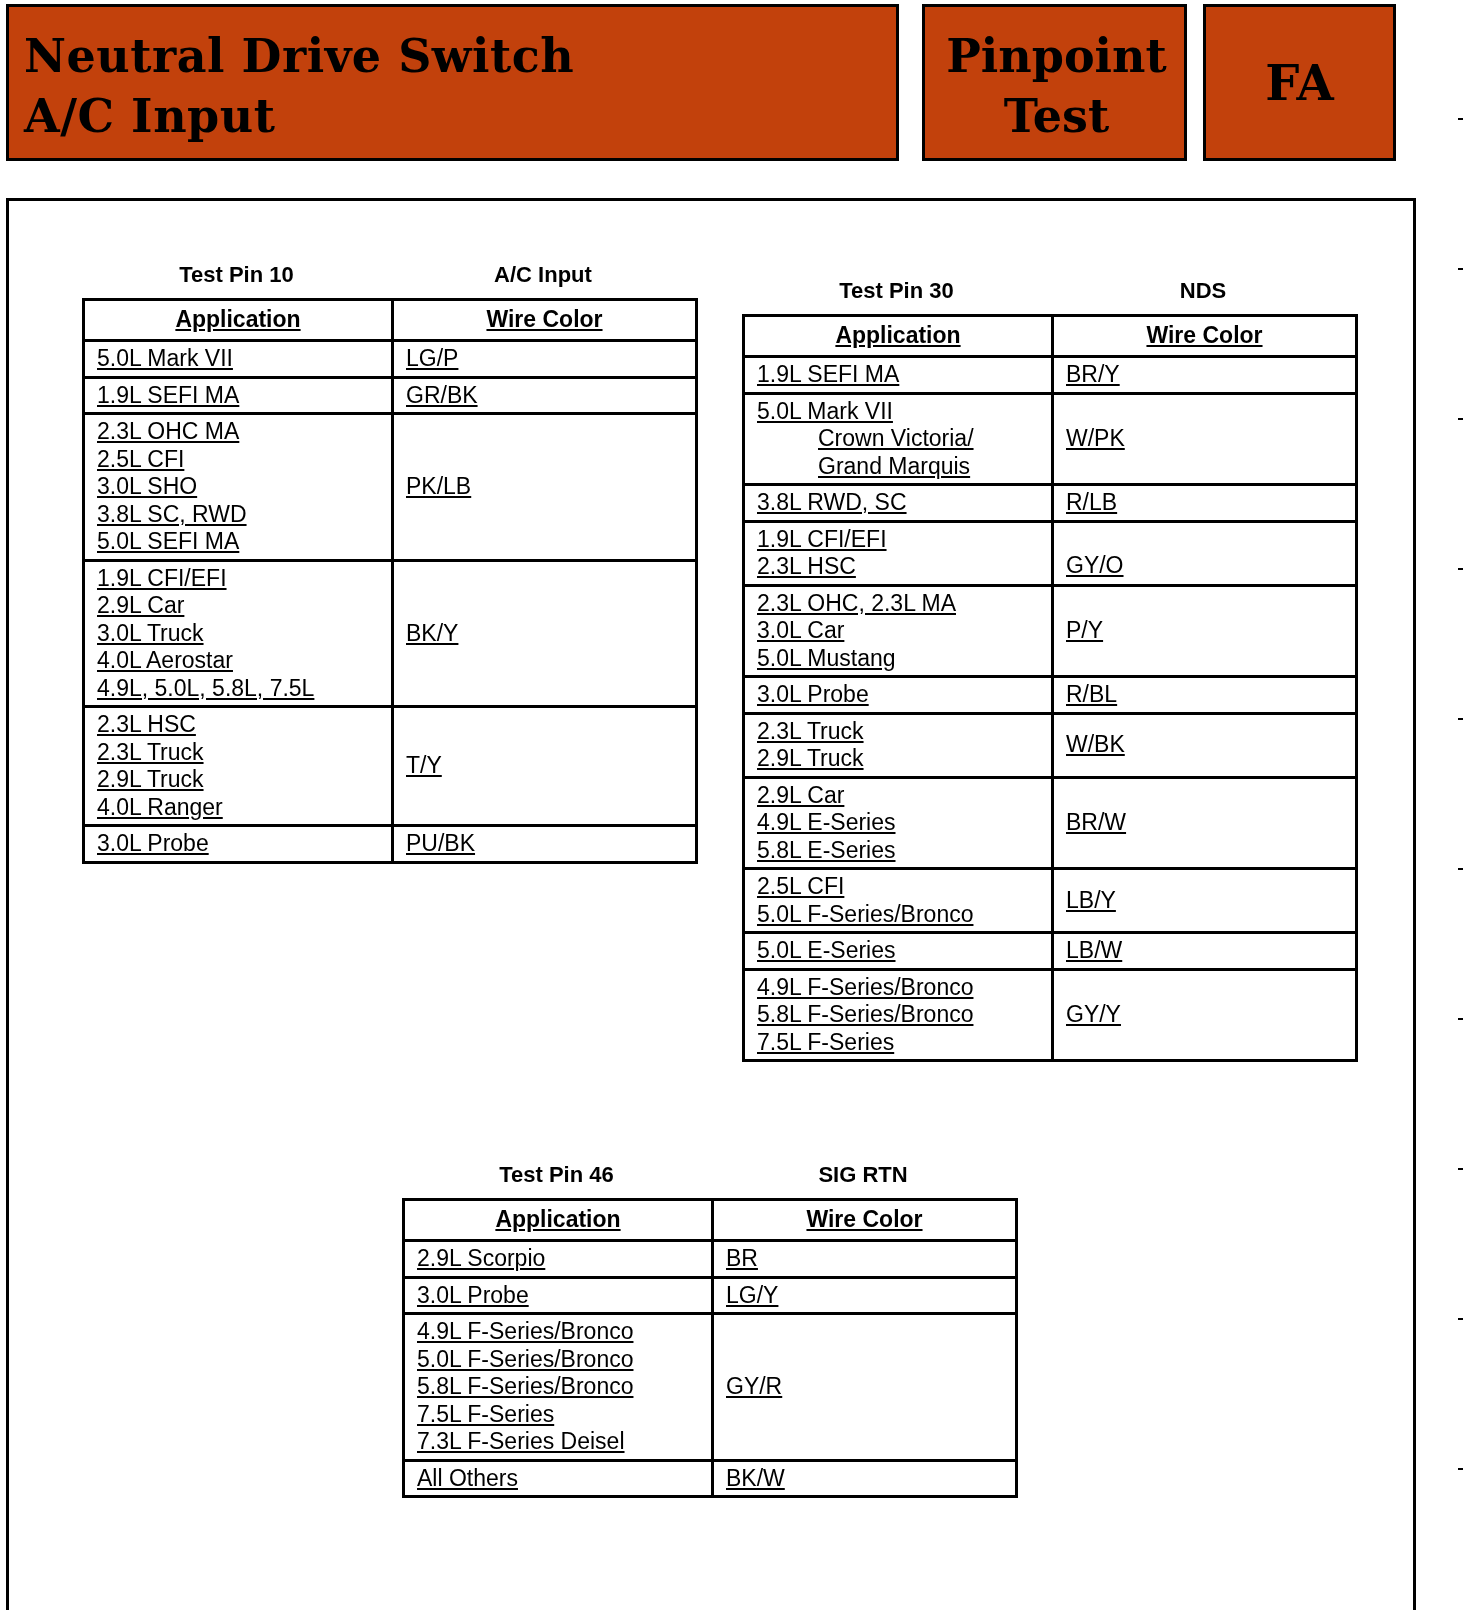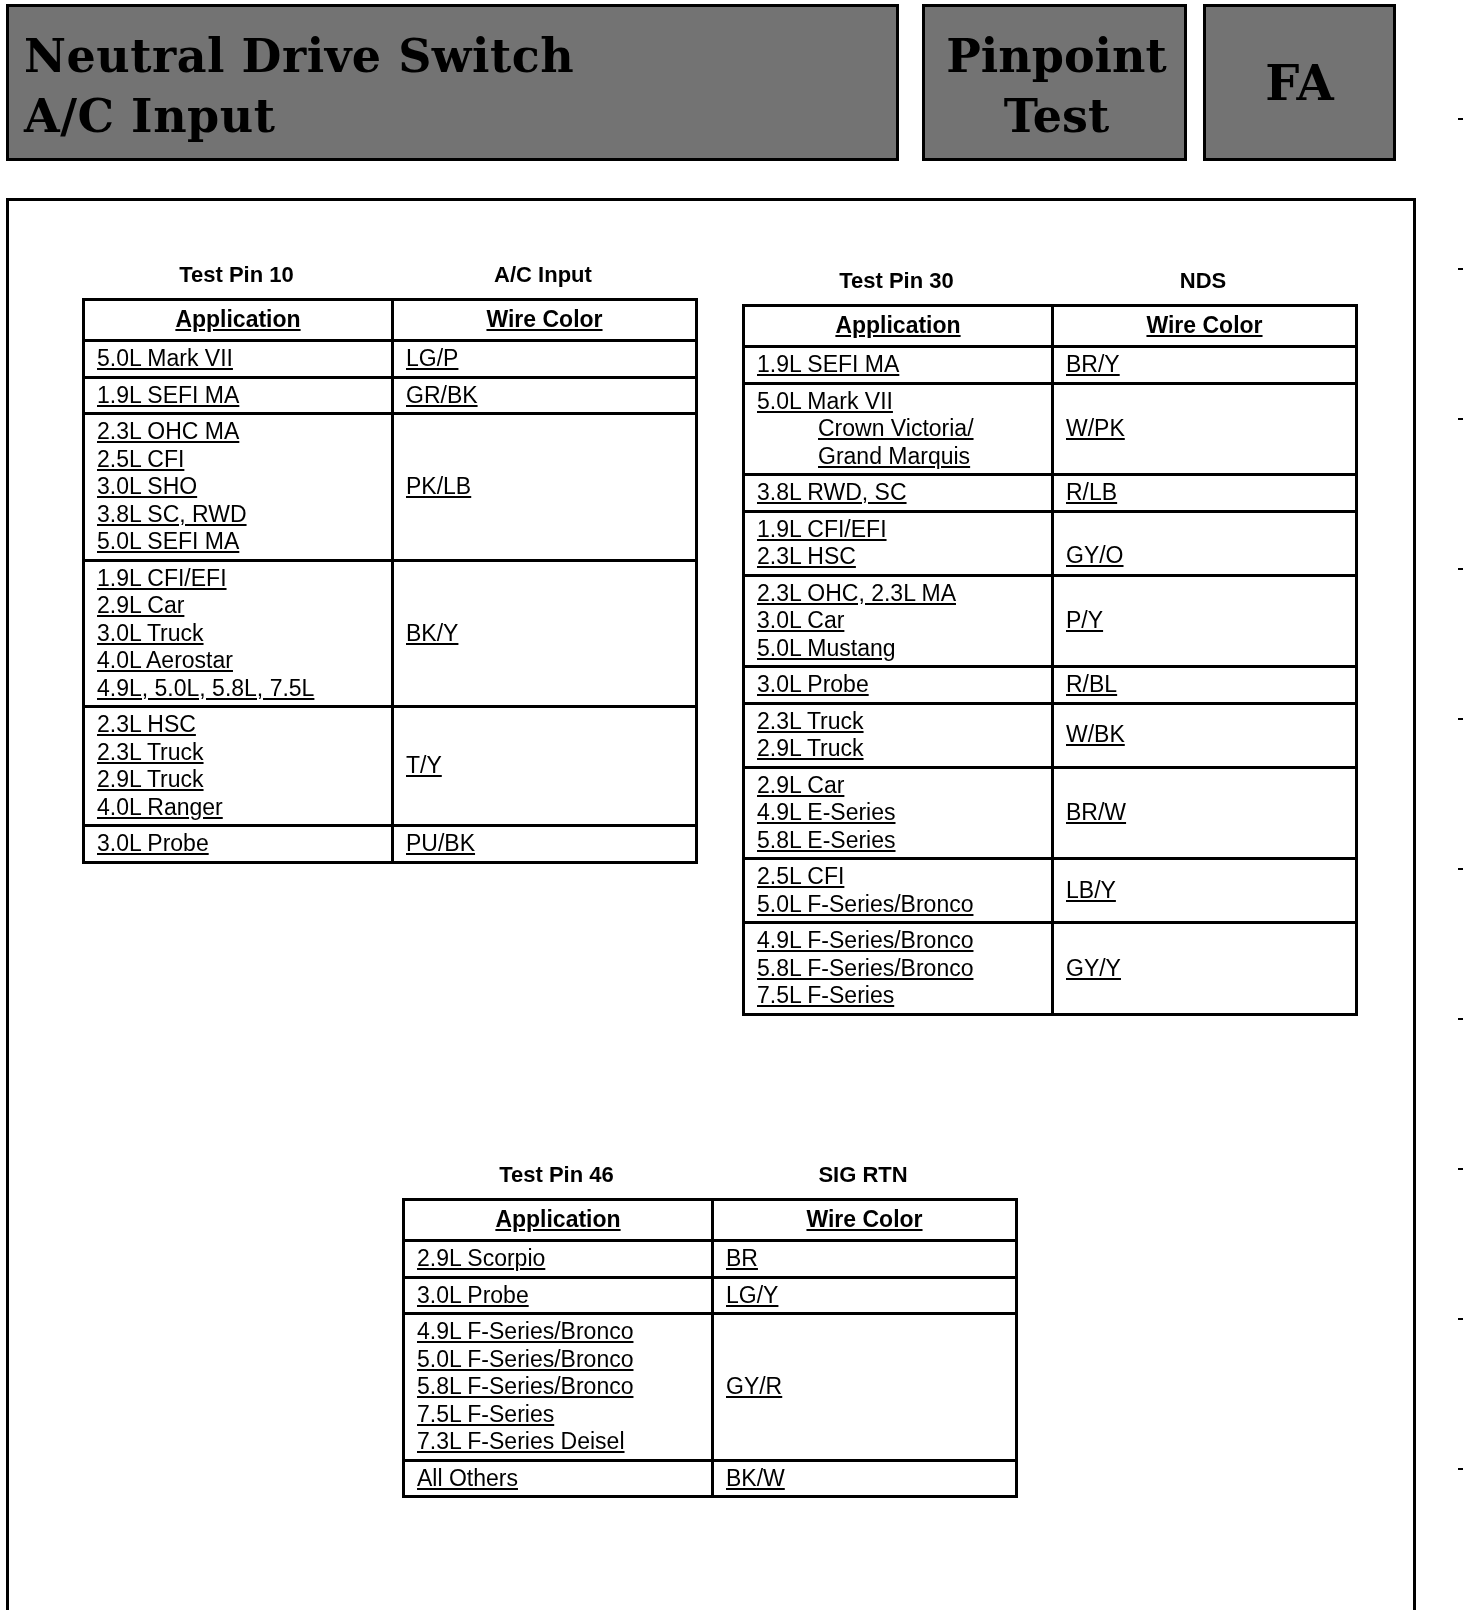--- a/index.html
+++ b/index.html
@@ -1,20 +1,20 @@
 <!DOCTYPE html>
 <html><head>
   <meta charset="utf-8">
   <style>
     html, body { margin: 0; padding: 0; background: #ffffff; }
     body {
       width: 1472px; height: 1610px; position: relative; overflow: hidden;
       font-family: "Liberation Sans", "DejaVu Sans", sans-serif; color: #000;
     }
-    .box { position: absolute; border: 3px solid #000; box-sizing: border-box; background: #737373; }
+    .box { position: absolute; border: 3px solid #000; box-sizing: border-box; background: #c2410c; }
     .serif { font-family: "DejaVu Serif", "Liberation Serif", serif; font-weight: bold; }
     #title-box { left: 6px; top: 4px; width: 893px; height: 157px; }
     #title-box .t { position: absolute; left: 15px; font-size: 46px; line-height: 1; letter-spacing: 0.5px; }
     #title-line1 { top: 26px; }
     #title-line2 { top: 86px; }
     #pinpoint-box { left: 922px; top: 4px; width: 265px; height: 157px; text-align: center; }
     #pinpoint-box .t { position: absolute; left: 4px; right: 0; font-size: 46px; line-height: 1; }
     #pinpoint-line1 { top: 26px; }
     #pinpoint-line2 { top: 86px; }
     #section-box { left: 1203px; top: 4px; width: 193px; height: 157px; display: flex; align-items: center; justify-content: center; }
@@ -30,21 +30,21 @@
     table { border-collapse: collapse; table-layout: fixed; font-size: 23px; text-decoration: underline; }
     th, td { border: 3px solid #000; padding: 0 12px; vertical-align: middle; text-align: left; line-height: 27.5px; }
     th { font-weight: bold; text-align: center; height: 38px; }
     td.app { padding-top: 3px; padding-bottom: 3px; }
     td .line { display: block; white-space: pre; }
     td .line.indent { padding-left: 61px; }
     td.color { padding-left: 12px; }
 
     #t10 { left: 58px; top: 262px; margin-left: 24px; }
     #t10 .c1 { width: 309px; } #t10 .c2 { width: 304px; }
-    #t30 { left: 742px; top: 268px; }
+    #t30 { left: 742px; top: 278px; }
     #t30 .c1 { width: 309px; } #t30 .c2 { width: 304px; }
     #t46 { left: 402px; top: 1162px; }
     #t46 .c1 { width: 309px; } #t46 .c2 { width: 304px; }
     td.bottom-align { vertical-align: bottom; padding-bottom: 4px; }
   </style>
 </head>
 <body>
 
 <div id="title-box" class="box">
   <div id="title-line1" class="t serif">Neutral Drive Switch</div>
@@ -211,20 +211,26 @@
         </tr>
         <tr>
           <td class="app">
             <span class="line">2.5L CFI</span>
             <span class="line">5.0L F-Series/Bronco</span>
           </td>
           <td class="color">LB/Y</td>
         </tr>
         <tr>
           <td class="app">
+            <span class="line">5.0L E-Series</span>
+          </td>
+          <td class="color">LB/W</td>
+        </tr>
+        <tr>
+          <td class="app">
             <span class="line">4.9L F-Series/Bronco</span>
             <span class="line">5.8L F-Series/Bronco</span>
             <span class="line">7.5L F-Series</span>
           </td>
           <td class="color">GY/Y</td>
         </tr>
       </tbody>
     </table>
   </div>
 <div id="t46" class="pin-table">

